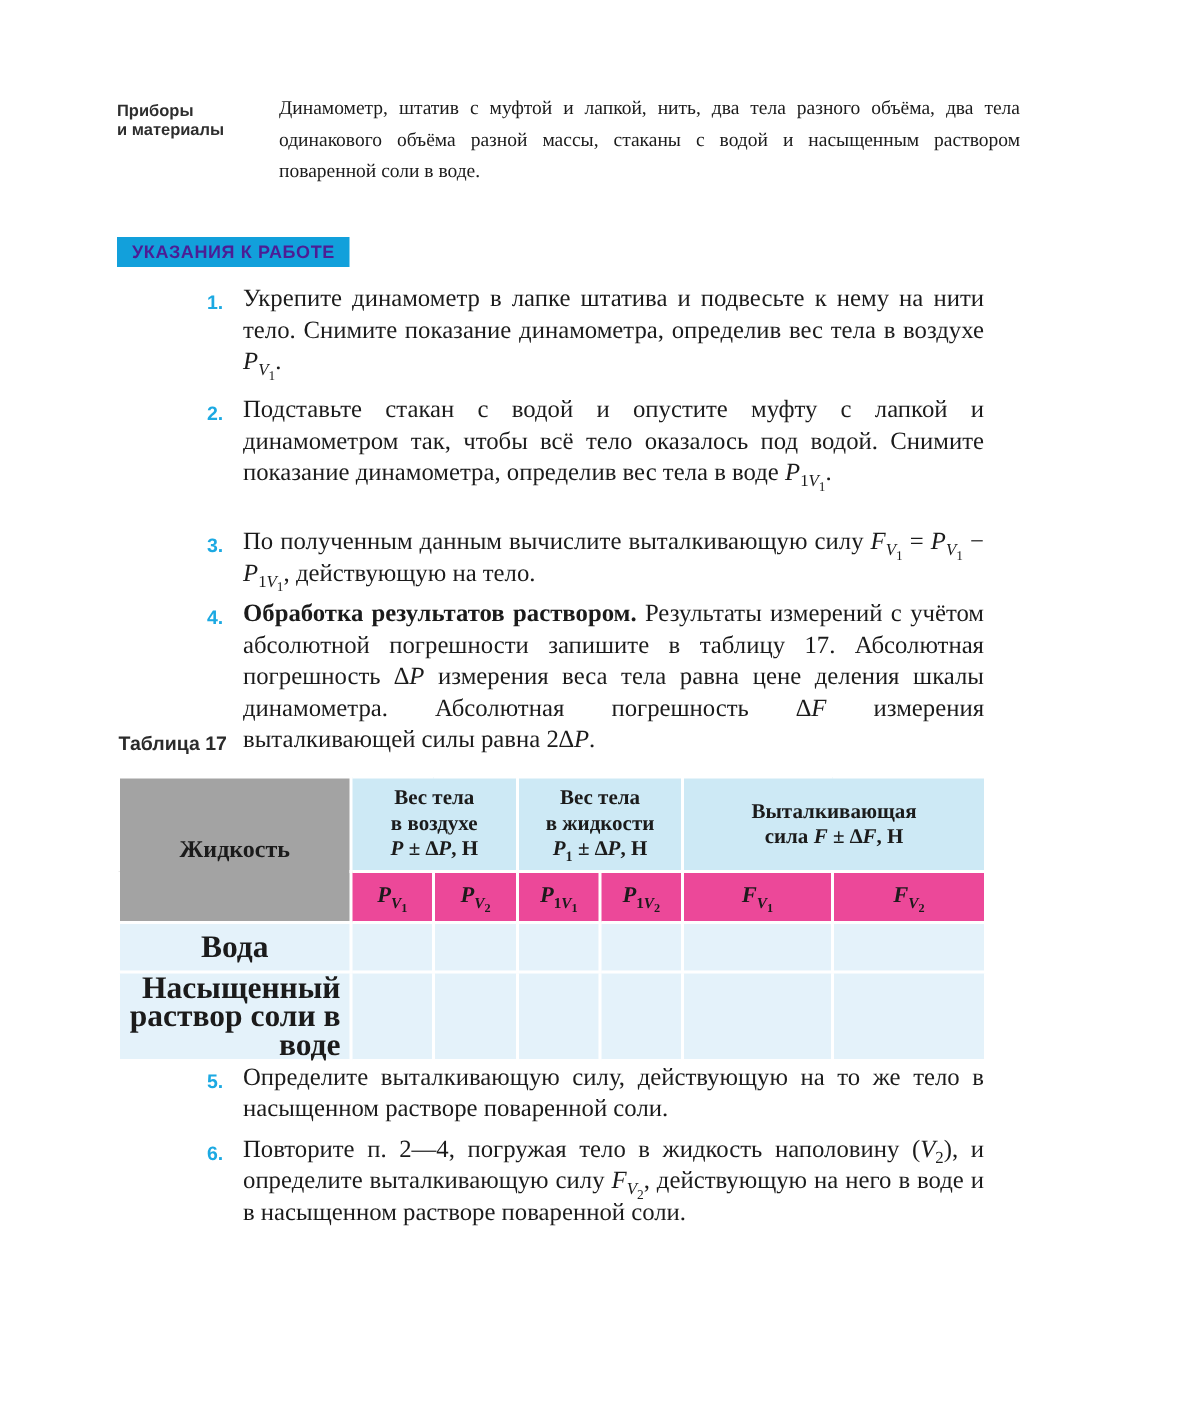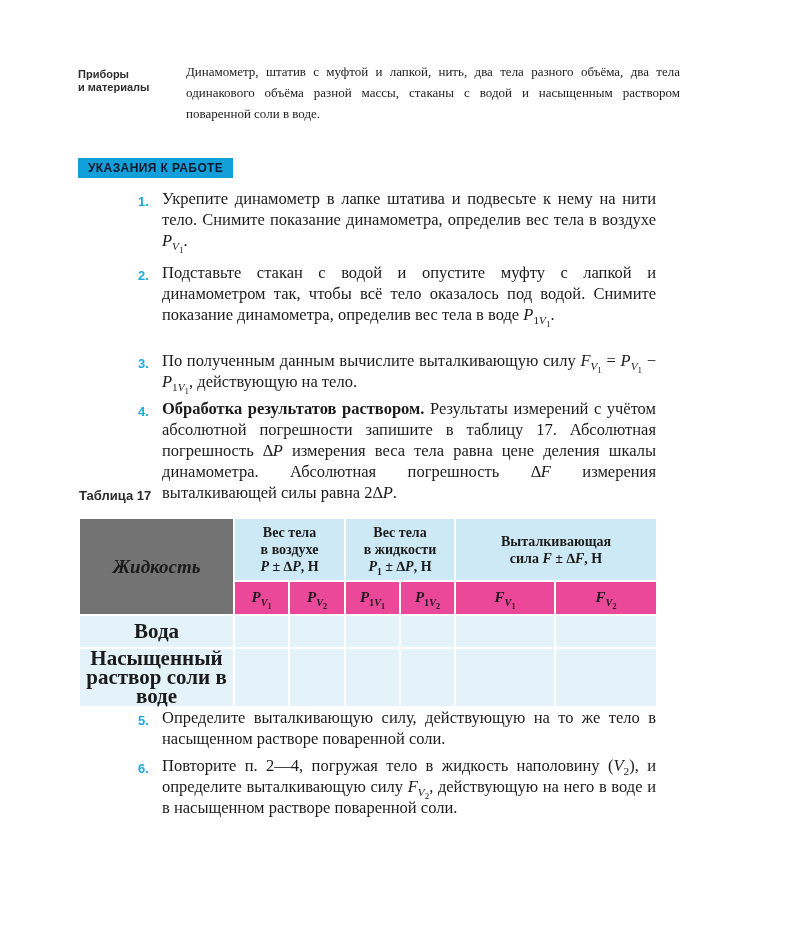--- a/index.html
+++ b/index.html
@@ -15,21 +15,21 @@
     font-family:"Liberation Sans","DejaVu Sans",sans-serif;
     font-weight:bold; font-size:11px; line-height:13px; color:#2e2e2e;
   }
   .apparatus-text {
     position:absolute; left:162px; top:61px; width:494px;
     font-size:13px; line-height:21px; text-align:justify;margin-left:24px;
   }
   
   .banner {
     position:absolute; left:78px; top:158px;
-    background:#12a0db; color:#0f172a;
+    background:#12a0db; color:#4c1d95;
     font-family:"Liberation Sans","DejaVu Sans",sans-serif;
     font-weight:bold; font-size:12px; line-height:12px;
     padding:4px 10px 4px 10px; letter-spacing:0.4px;
   }
   
   .step { position:absolute; left:162px; width:494px;
           font-size:16.5px; line-height:21px; text-align:justify; }
   .step .num {
     position:absolute; left:-24px; top:3px;
     font-family:"Liberation Sans","DejaVu Sans",sans-serif;
@@ -52,29 +52,29 @@
   }
   table.results {
     position:absolute; left:78px; top:517px; width:578px;
     border-collapse:collapse; table-layout:fixed;
   }
   table.results th, table.results td {
     border:2px solid #ffffff; padding:0 6px; text-align:center;
     vertical-align:middle; font-weight:bold;
   }
   th.group { background:#cde9f5; height:61px; font-size:14px; line-height:17px; }
-  th.liquid { background:#737373; font-size:19px;font-style:italic; }
+  th.liquid { background:#a3a3a3; font-size:16px; }
   th.subcol { background:#ec4899; height:32px; font-size:15px; }
   td.rowlabel {
     background:#e4f2fa; text-align:left; font-weight:normal;
     font-size:21px; line-height:19px; padding-left:8px;
   }
   td.cell { background:#e4f2fa; }
   tr.row-1 td { height:31px; }
-  tr.row-2 td { height:47px; }
+  tr.row-2 td { height:47px;text-align:right; }
   
   .footer { position:absolute; left:78px; top:843px; width:578px; }
   .footer .pagenum {
     font-family:"Liberation Sans","DejaVu Sans",sans-serif;
     font-weight:bold; font-size:14px; color:#c2410c; margin-left:4px;
   }
   .footer .bars { display:flex; align-items:center; margin-top:2px; }
   .footer .bar-blue { width:63px; height:4px; background:#29abe2; }
   .footer .bar-gray { flex:1; height:2px; background:#dcdcdc; }
 </style>

